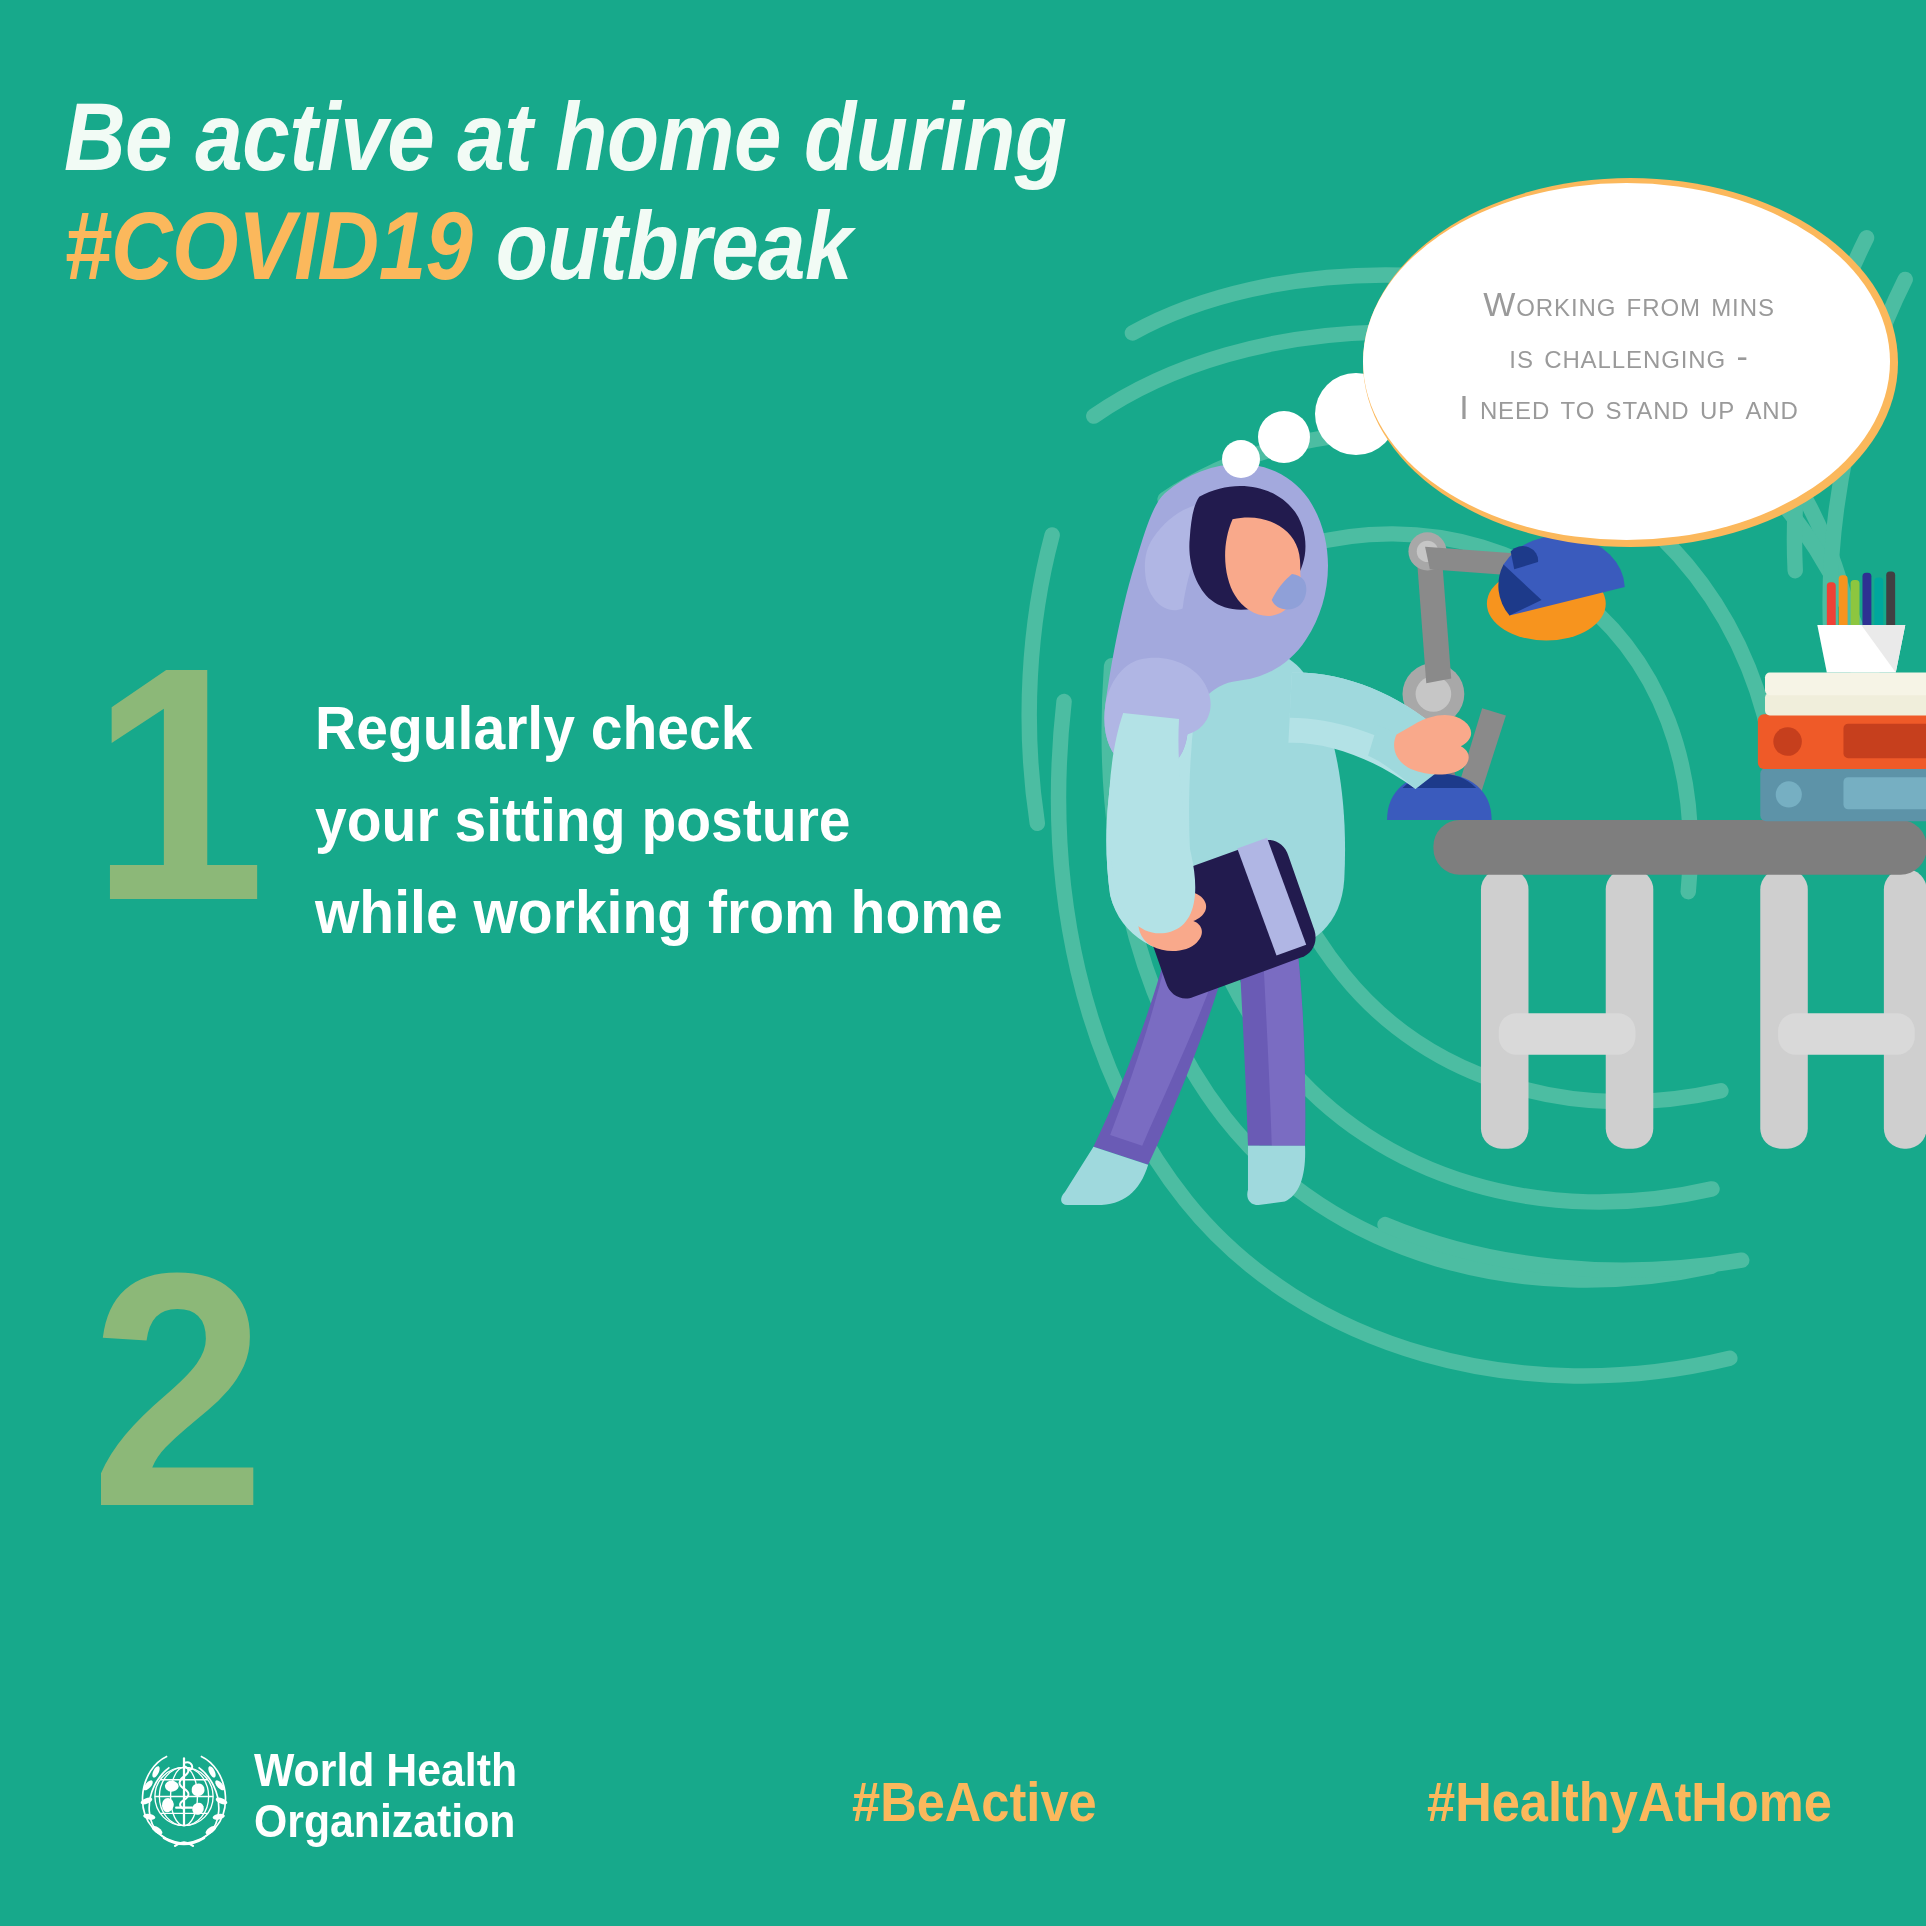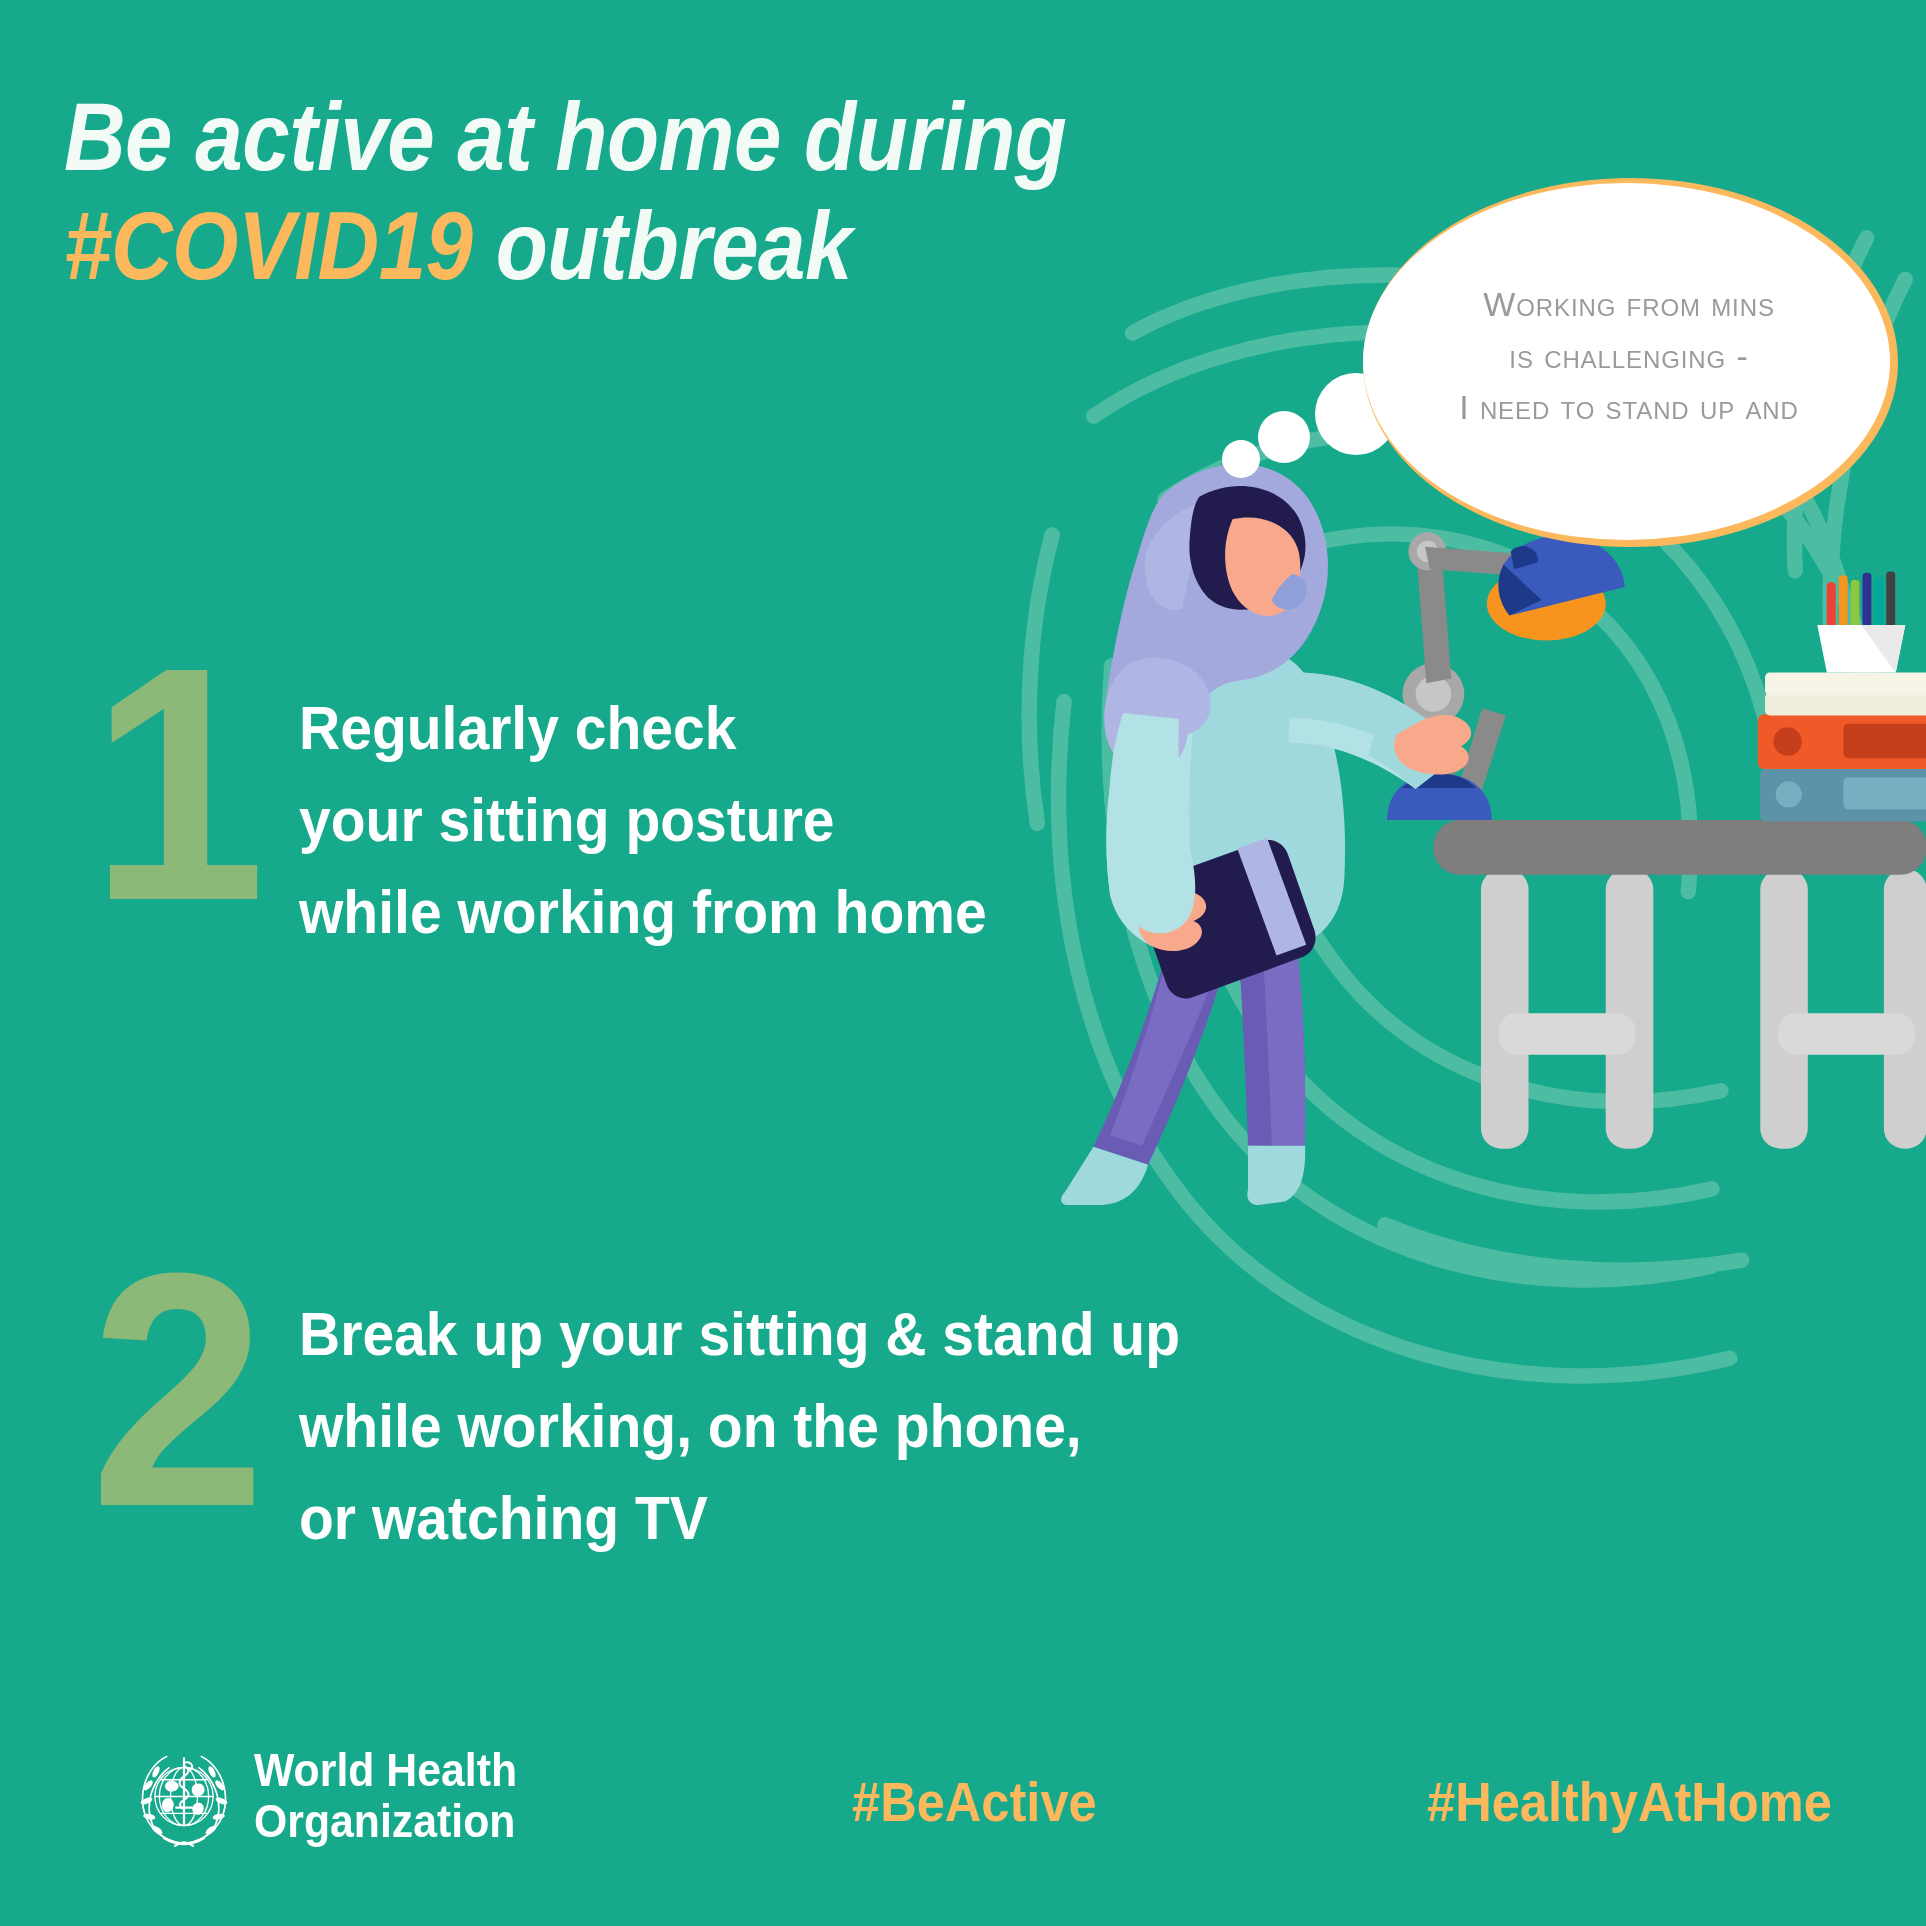--- a/index.html
+++ b/index.html
@@ -64,21 +64,21 @@
     line-height: 0.82;
     color: #8cb878;
     width: 226px;
     text-align: center;
     flex: 0 0 226px;
     transform: scaleX(0.95);
     user-select: none;
   }
   .tip-body {
     padding-top: 34px;
-    margin-left: 8px;
+    margin-left: 24px;
   }
   .tip-line {
     font-family: "Liberation Sans Narrow", "Liberation Sans", sans-serif;
     font-weight: bold;
     font-size: 62px;
     line-height: 1.48;
     color: #ffffff;
     white-space: nowrap;
     transform: scaleX(0.92);
     transform-origin: left center;
@@ -313,25 +313,20 @@
     <div class="tip-number">1</div>
     <div class="tip-body">
       <div class="tip-line">Regularly check</div>
       <div class="tip-line">your sitting posture</div>
       <div class="tip-line">while working from home</div>
     </div>
   </div>
 
   <div class="tip tip-2">
     <div class="tip-number">2</div>
-    <div class="tip-body">
-      <div class="tip-line">Break up your sitting &amp; stand up</div>
-      <div class="tip-line">while working, on the phone,</div>
-      <div class="tip-line">or watching TV</div>
-    </div>
   </div>
 
   <div class="footer">
 
     <div class="who-logo-wrap">
       <svg class="who-mark" viewBox="0 0 200 200" aria-hidden="true">
         <g fill="none" stroke="#ffffff" stroke-width="2.4">
 
           <circle cx="100" cy="92" r="52"></circle>
           <ellipse cx="100" cy="92" rx="24" ry="52"></ellipse>

